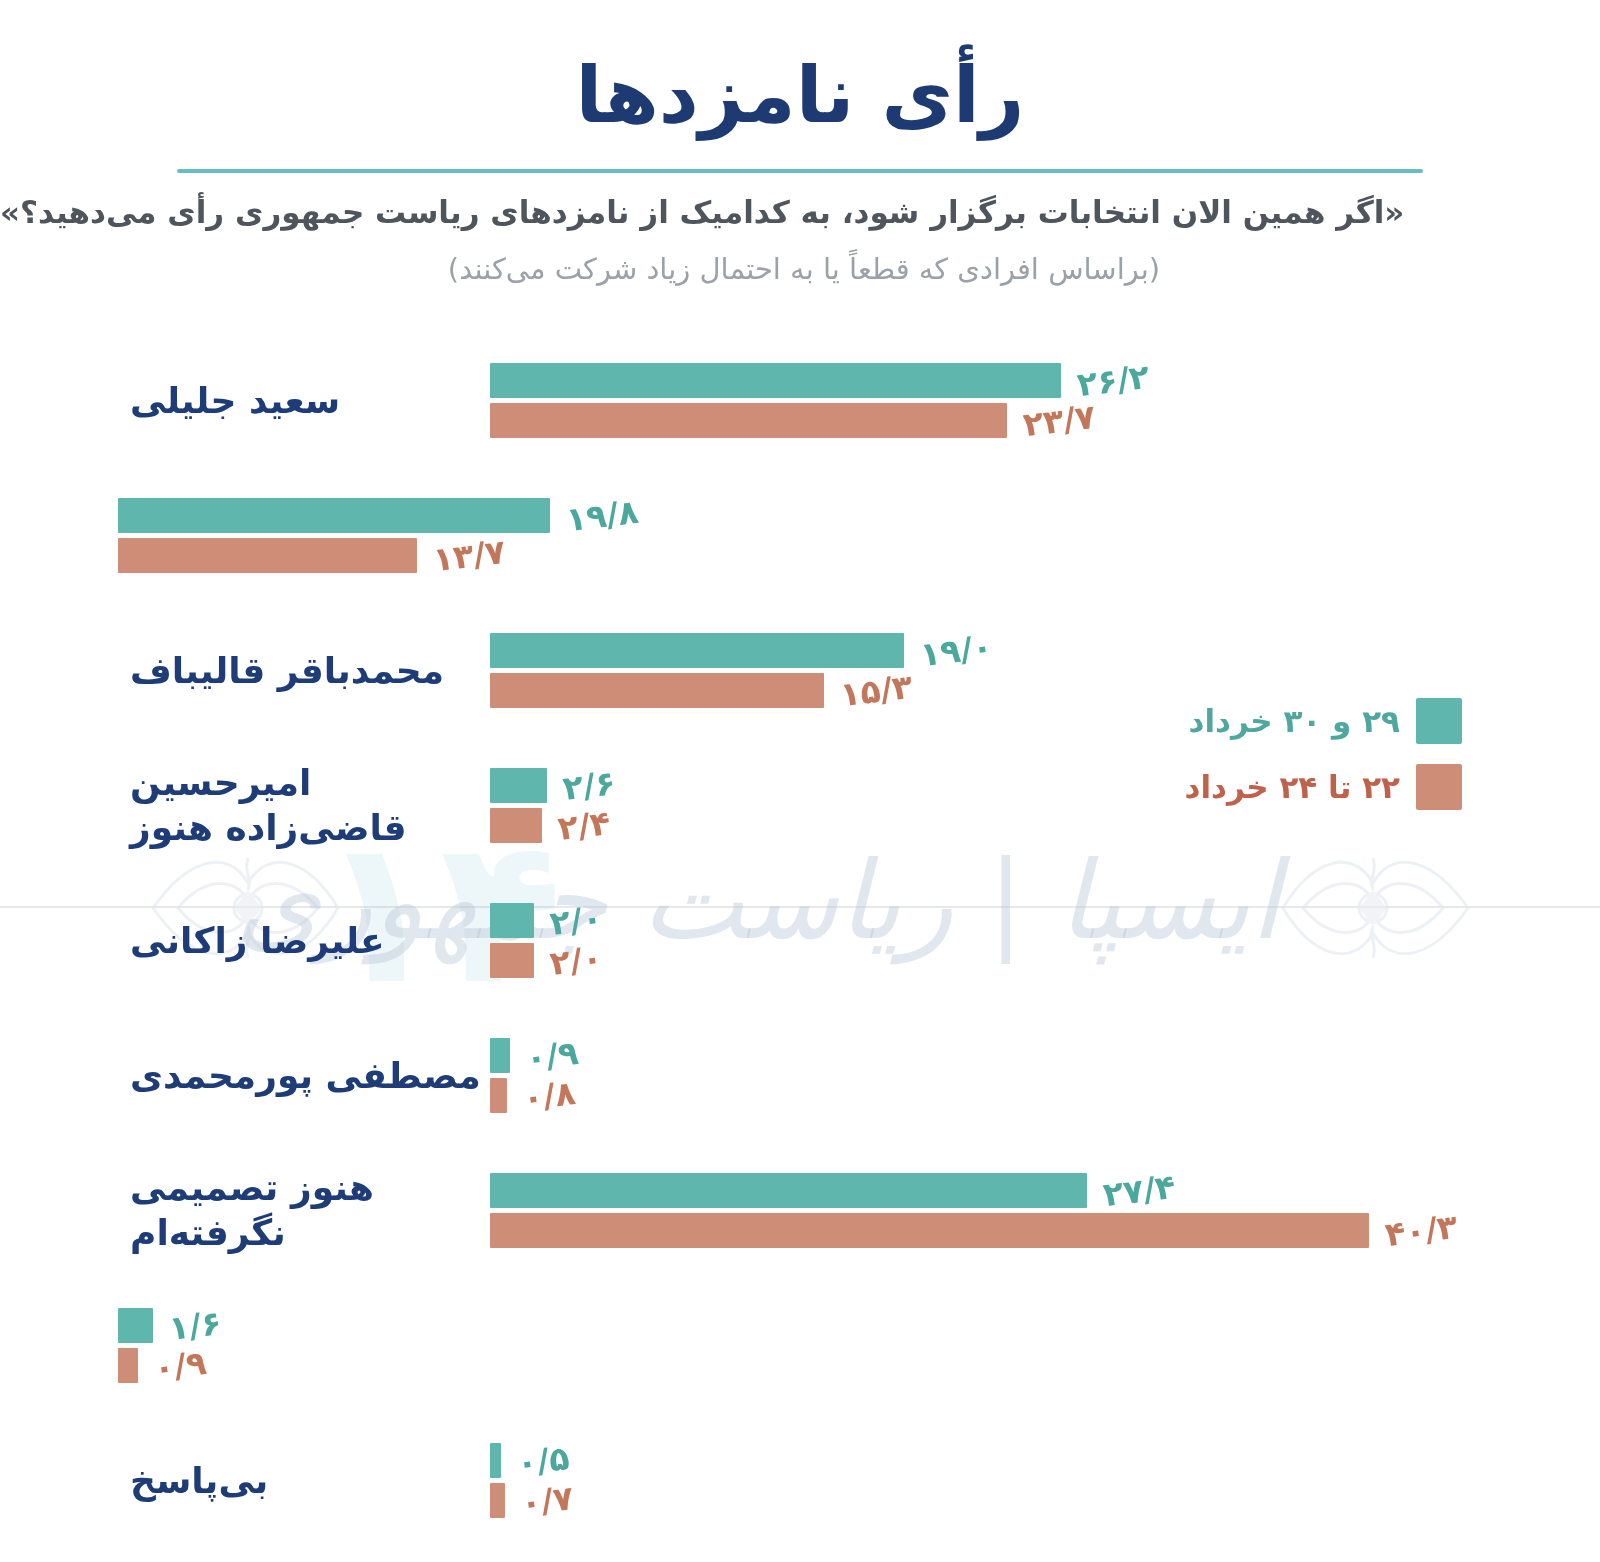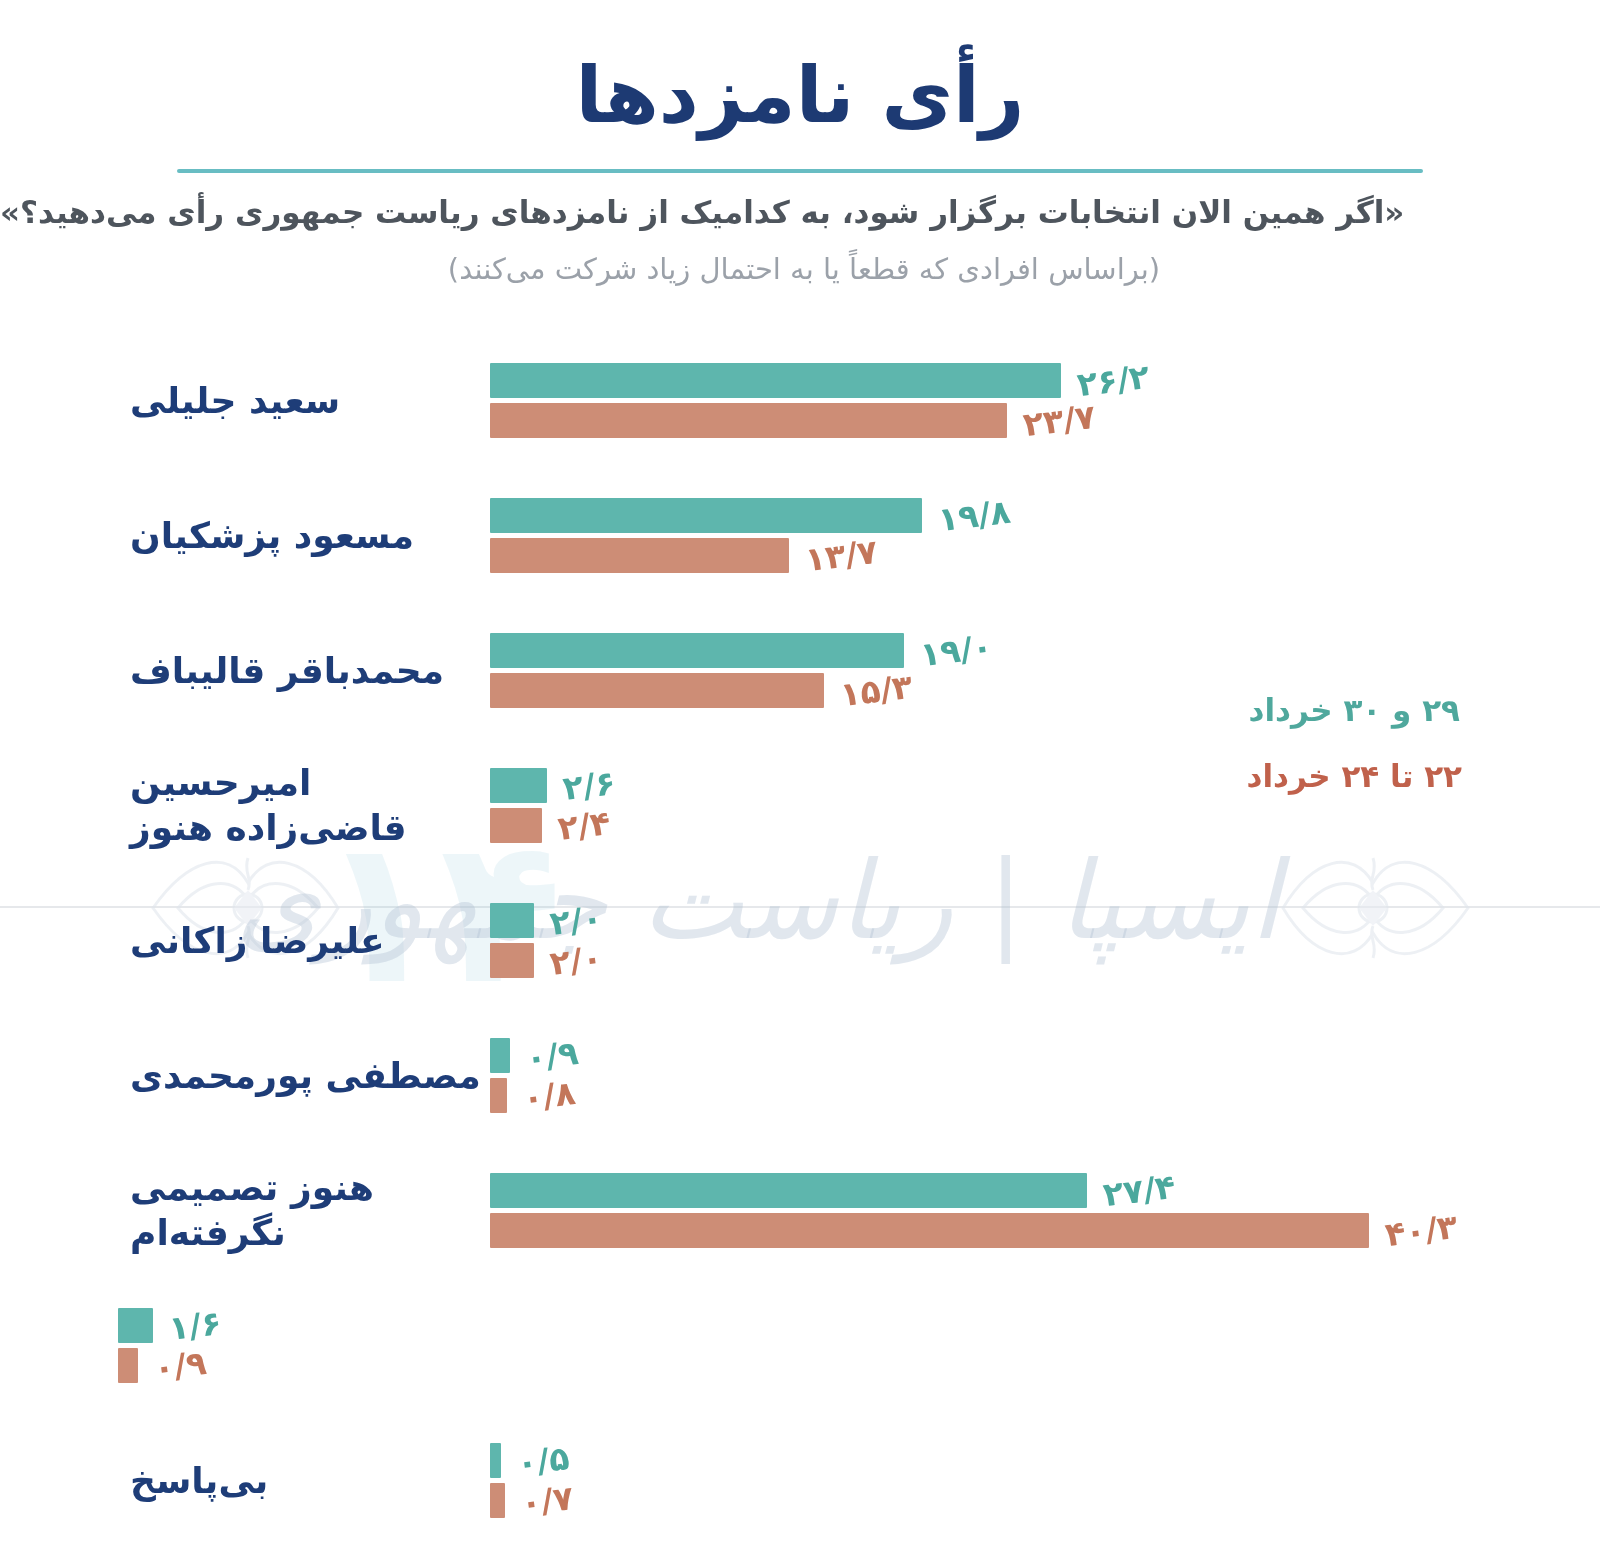--- a/index.html
+++ b/index.html
@@ -49,21 +49,21 @@
   .bar-line{display:flex;align-items:center;height:35px;}
   .bar{height:35px;border-radius:1px;}
   .val{
     margin-left:16px;font-size:33px;font-weight:bold;display:inline-block;
     transform:rotate(-7deg);white-space:nowrap;
   }
   .val-s1{color:#4ba89d;}
   .val-s2{color:#c3765a;}
   
   .legend{position:absolute;top:698px;right:138px;}
-  .legend-item{display:flex;align-items:center;justify-content:flex-end;gap:16px;height:46px;margin-bottom:20px;flex-direction:column;}
+  .legend-item{display:flex;align-items:center;justify-content:flex-end;gap:16px;height:46px;margin-bottom:20px;}
   .legend-label{font-size:31px;font-weight:bold;direction:rtl;white-space:nowrap;}
   .legend-label.s1{color:#4fa89d;}
   .legend-label.s2{color:#c0614b;}
   .legend-swatch{width:46px;height:46px;border-radius:2px;}
 </style>
 </head>
 <body>
 
 <div class="title" dir="rtl">رأی نامزدها</div>
 <div class="divider"></div>
@@ -113,21 +113,20 @@
         <span class="val val-s1">۲۶/۲</span>
       </div>
       <div class="bar-line">
         <div class="bar" style="width: 516.66px; background: rgb(205, 141, 118);"></div>
         <span class="val val-s2">۲۳/۷</span>
       </div>
     </div>
   </div>
 
   <div class="row">
-    <div class="cat-label">مسعود پزشکیان</div>
     <div class="bars">
       <div class="bar-line">
         <div class="bar" style="width: 431.64px; background: rgb(94, 182, 173);"></div>
         <span class="val val-s1">۱۹/۸</span>
       </div>
       <div class="bar-line">
         <div class="bar" style="width: 298.66px; background: rgb(205, 141, 118);"></div>
         <span class="val val-s2">۱۳/۷</span>
       </div>
     </div>

